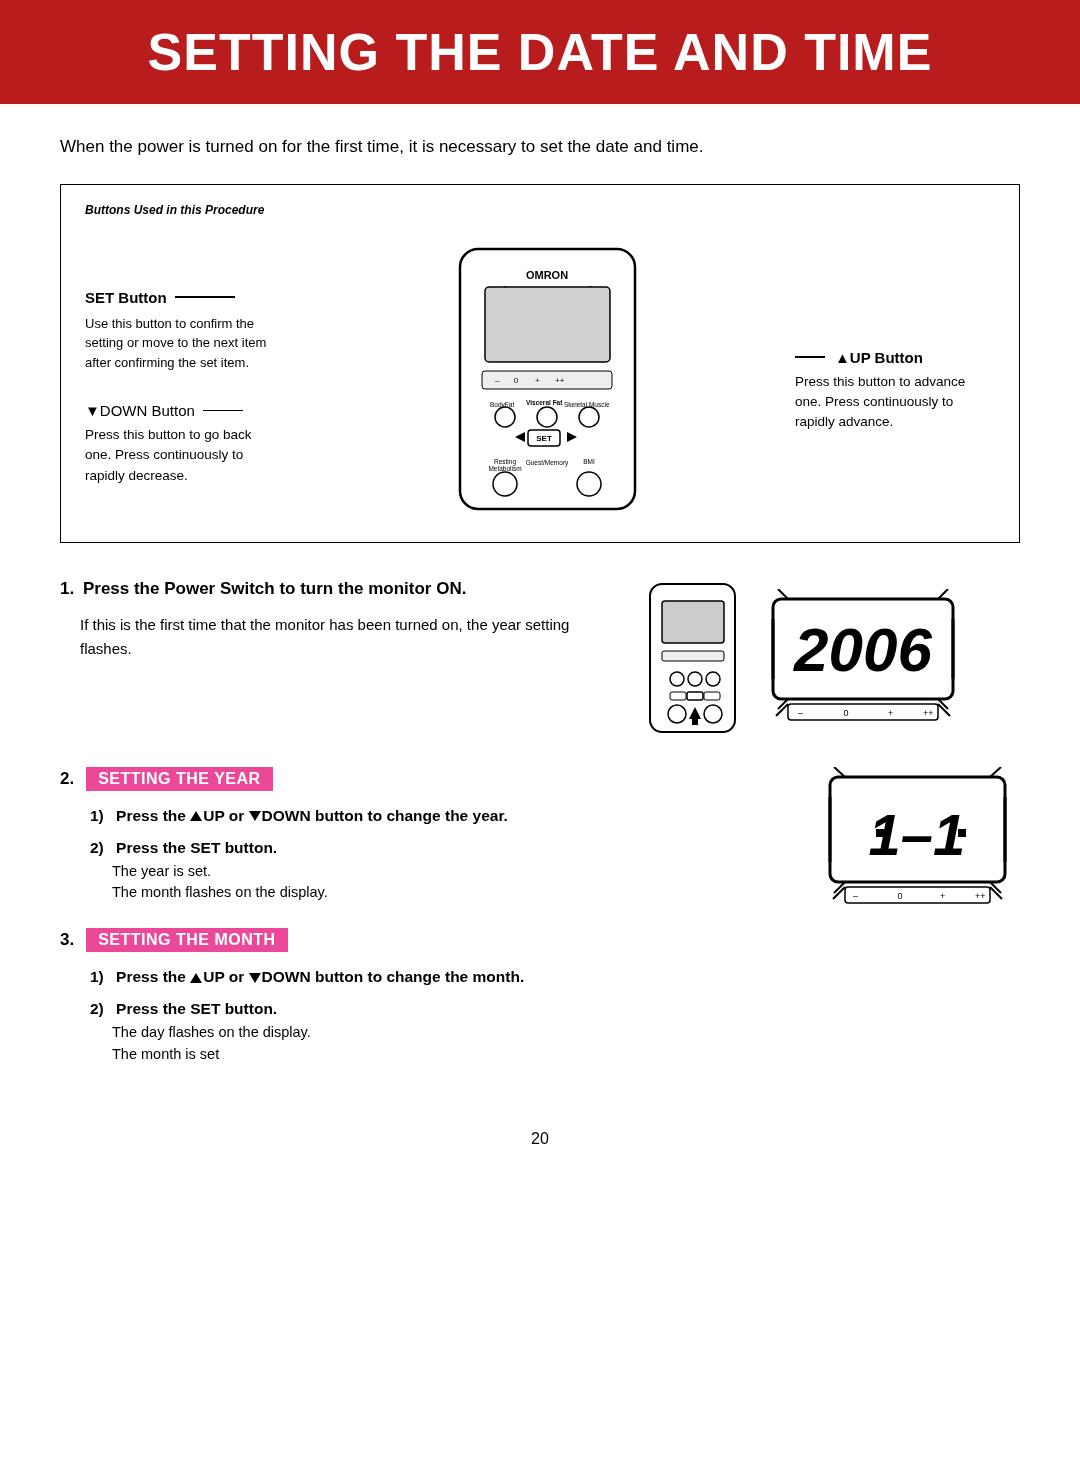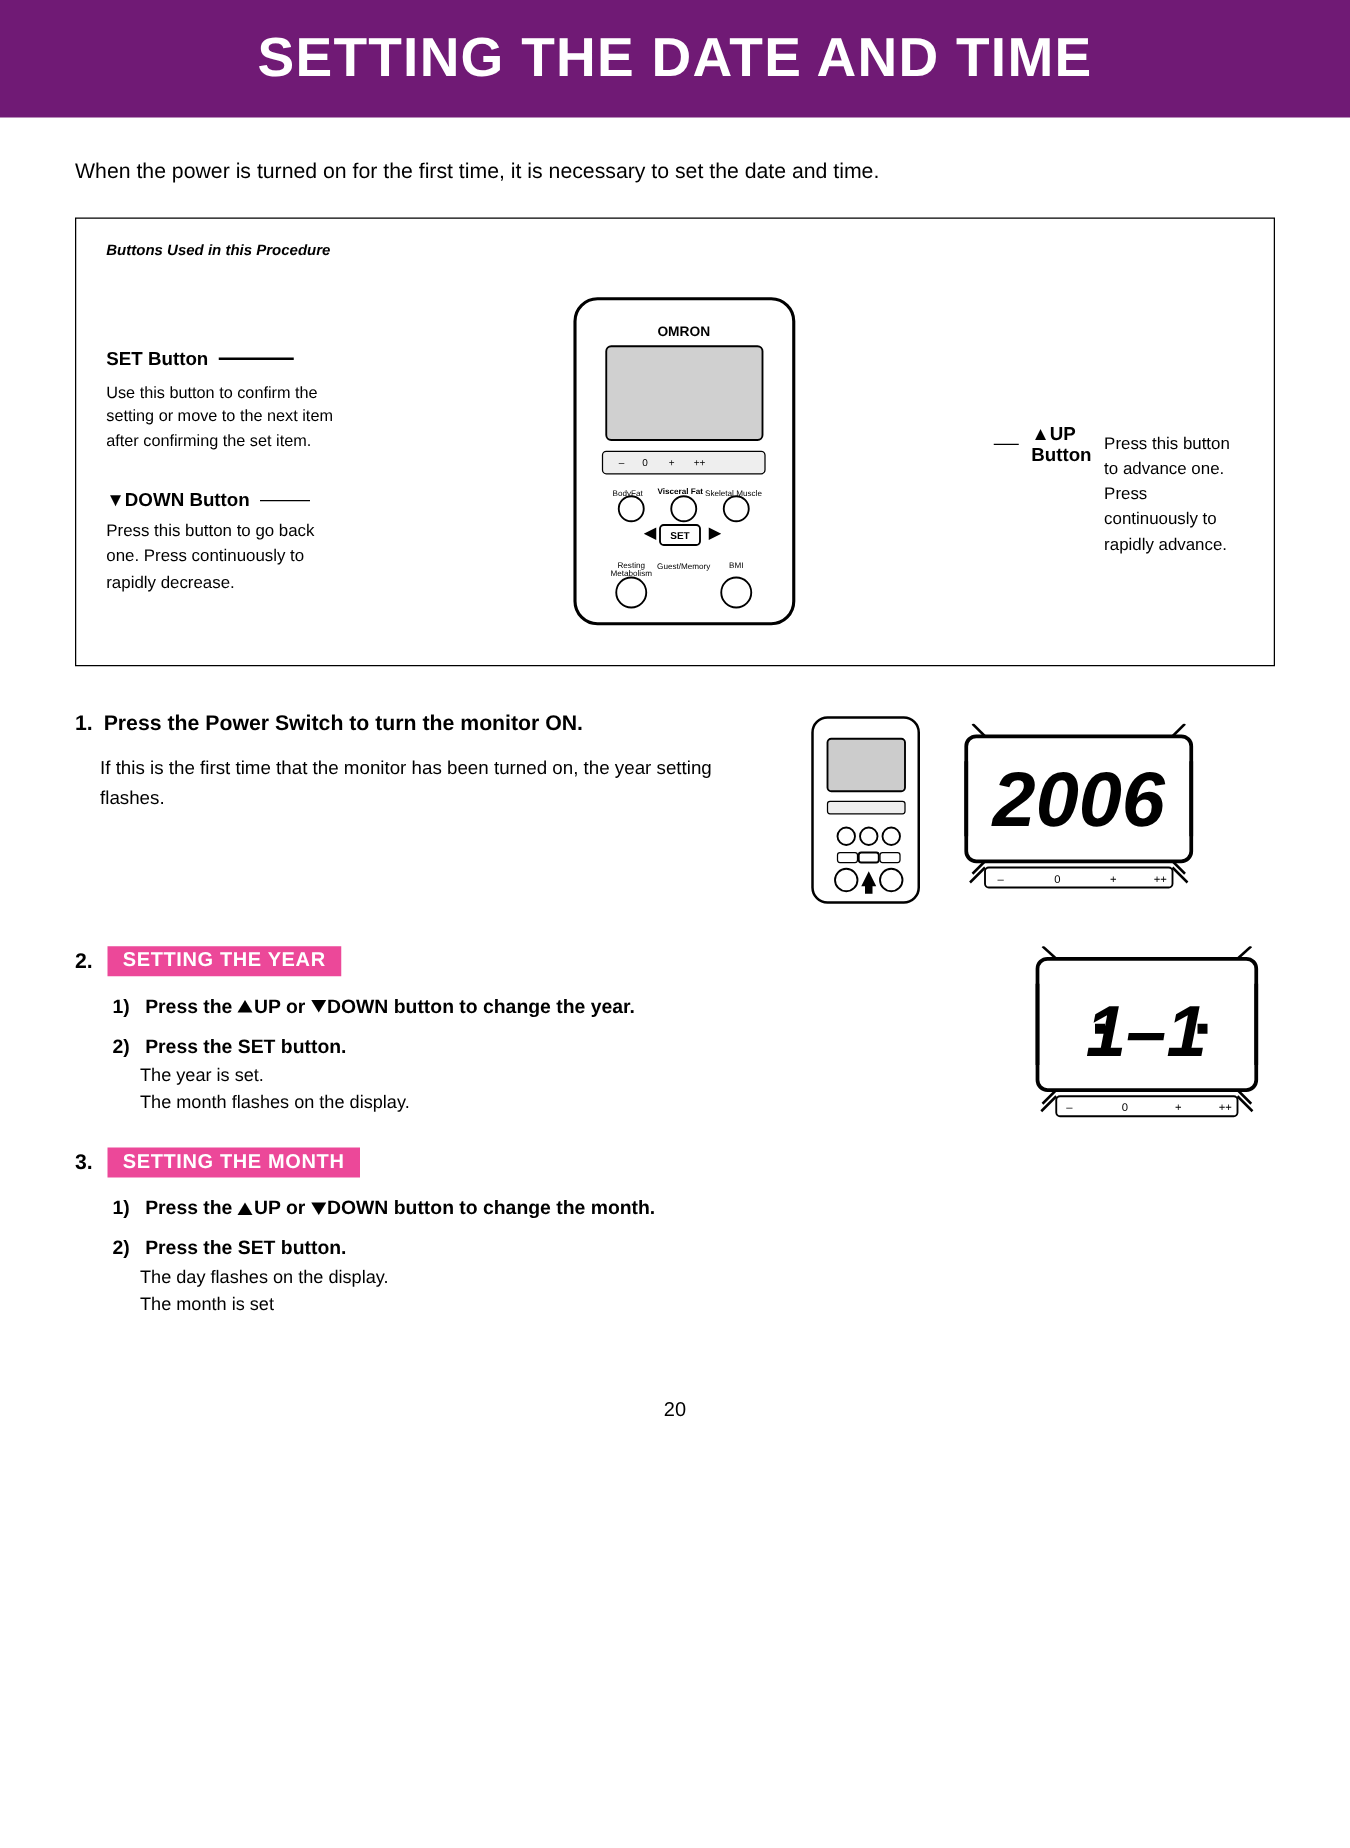--- a/index.html
+++ b/index.html
@@ -6,24 +6,24 @@
     body {
       font-family: Arial, Helvetica, sans-serif;
       background: #fff;
       color: #000;
       width: 1080px;
       min-height: 1478px;
       padding: 0;
     }
 
     .page-title {
-      background: #701a75;
+      background: #b91c1c;
       color: #fff;
       text-align: center;
-      font-size: 44px;
+      font-size: 52px;
       font-weight: 900;
       padding: 22px 40px;
       letter-spacing: 1px;
       margin-bottom: 30px;
     }
 
     .content-area {
       padding: 0 60px;
     }
 
@@ -85,21 +85,21 @@
       margin-top: 8px;
       max-width: 195px;
     }
 
     .down-button-label {
       display: flex;
       flex-direction: column;
     }
 
     .down-label-text {
-      font-weight: bold;
+      font-weight: normal;
       font-size: 15px;
       display: flex;
       align-items: center;
       gap: 4px;
     }
 
     .down-desc {
       font-size: 13.5px;
       line-height: 1.5;
       margin-top: 6px;
@@ -118,21 +118,21 @@
       flex: 0 0 200px;
       display: flex;
       flex-direction: column;
       justify-content: flex-end;
       padding-bottom: 20px;
       padding-top: 120px;
     }
 
     .up-button-label {
       display: flex;
-      flex-direction: row;
+      flex-direction: column;
       align-items: flex-start;
       justify-content: flex-end;
     }
 
     .up-label-text {
       font-weight: bold;
       font-size: 15px;
       display: flex;
       align-items: center;
       gap: 4px;

